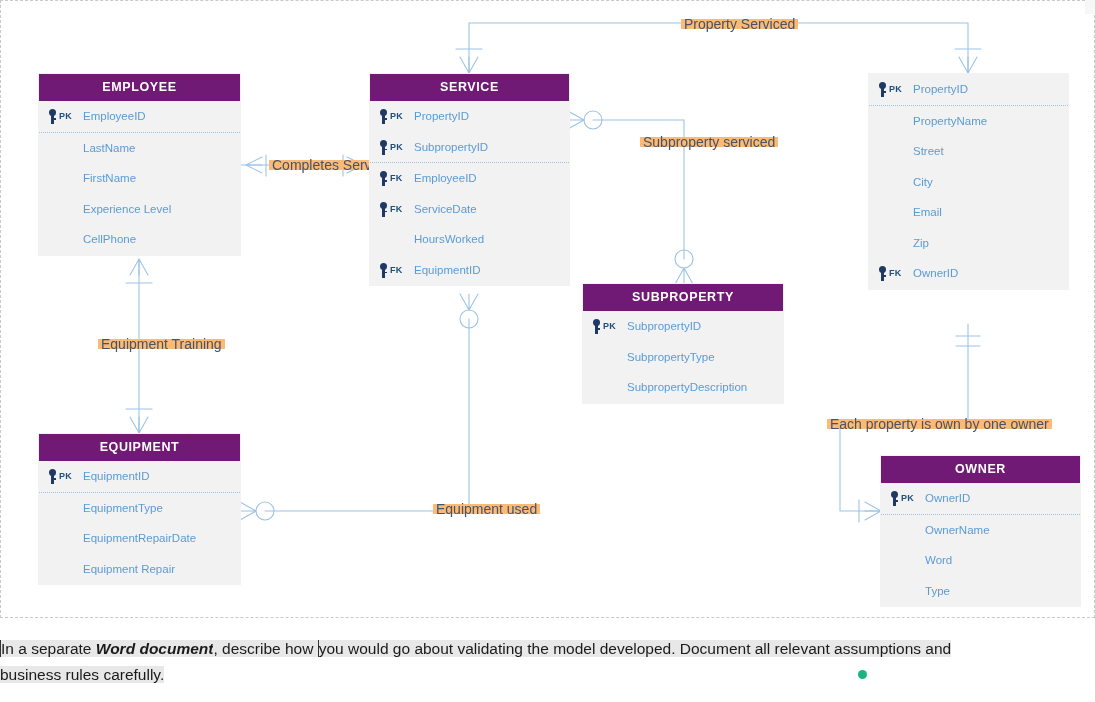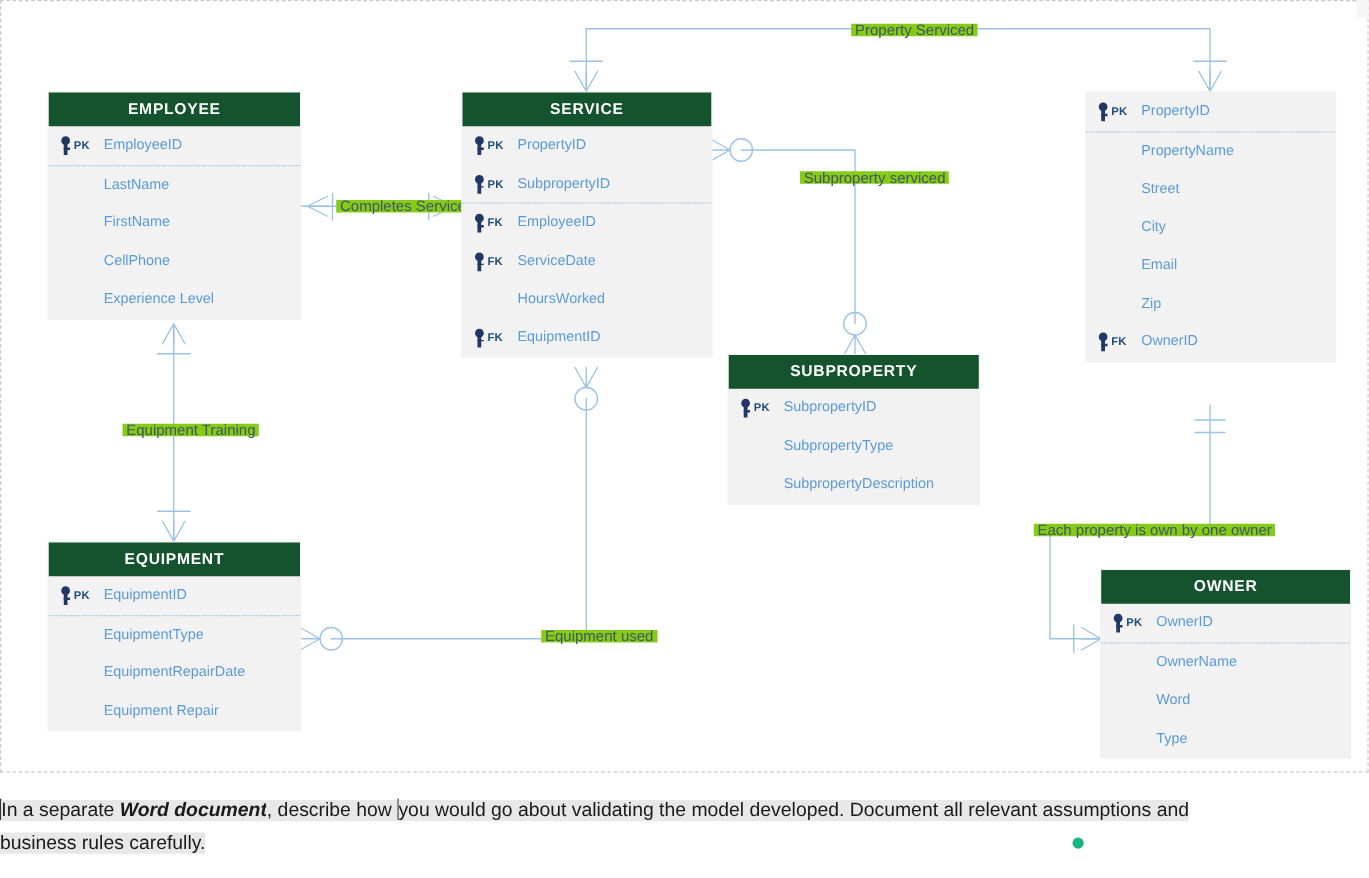--- a/index.html
+++ b/index.html
@@ -11,21 +11,21 @@
   
   #canvas{
     position:absolute;left:0;top:0;width:1095px;height:618px;
     border:1px dashed #c9c9c9;box-sizing:border-box;background:#fff;
   }
   #svg-layer{position:absolute;left:0;top:0;width:1095px;height:618px;}
 
   
   .entity{position:absolute;background:#f2f2f2;box-shadow:0 0 0 1px #f2f2f2;}
   .entity-header{
-    background:#14532d;color:#ffffff;text-align:center;
+    background:#701a75;color:#ffffff;text-align:center;
     font-size:12.5px;font-weight:bold;letter-spacing:.6px;
     height:27px;line-height:27px;
   }
   .entity-body{padding:0;}
   .attr{
     position:relative;height:30.5px;line-height:30.5px;
     font-size:11.5px;color:#5b9bd5;padding-left:44px;
     white-space:nowrap;
   }
   .attr.pk-sep{border-bottom:1px dotted #9cc3e5;}
@@ -42,21 +42,21 @@
   }
   .keyicon .ks{
     position:absolute;left:2px;top:5px;width:3px;height:10px;background:#1f3864;
   }
   .keyicon .kt{
     position:absolute;left:2px;top:9px;width:5px;height:1.6px;background:#1f3864;
   }
 
   
   .rel-label{
-    position:absolute;font-size:12px;color:#44546a;background:#84cc16;
+    position:absolute;font-size:14px;color:#44546a;background:#fdba74;
     padding:0 3px;white-space:nowrap;line-height:10px;
   }
 
   
   #prompt{
     position:absolute;left:0;top:636px;width:1095px;
     font-size:15.5px;line-height:26px;color:#1a1a1a;
     font-family:"Liberation Sans", sans-serif;
   }
   #prompt .hl{background:#e8e8e8;}
@@ -151,24 +151,24 @@
         <span class="keytag">PK</span>
         <span>EmployeeID</span>
       </div>
       <div class="attr">
         <span>LastName</span>
       </div>
       <div class="attr">
         <span>FirstName</span>
       </div>
       <div class="attr">
+        <span>Experience Level</span>
+      </div>
+      <div class="attr">
         <span>CellPhone</span>
-      </div>
-      <div class="attr">
-        <span>Experience Level</span>
       </div>
     </div>
   </div>
 
   <div class="entity" style="left:369px;top:73px;width:199px;">
     <div class="entity-header">SERVICE</div>
     <div class="entity-body">
       <div class="attr">
         <span class="keyicon">
             <i class="kc"></i>

